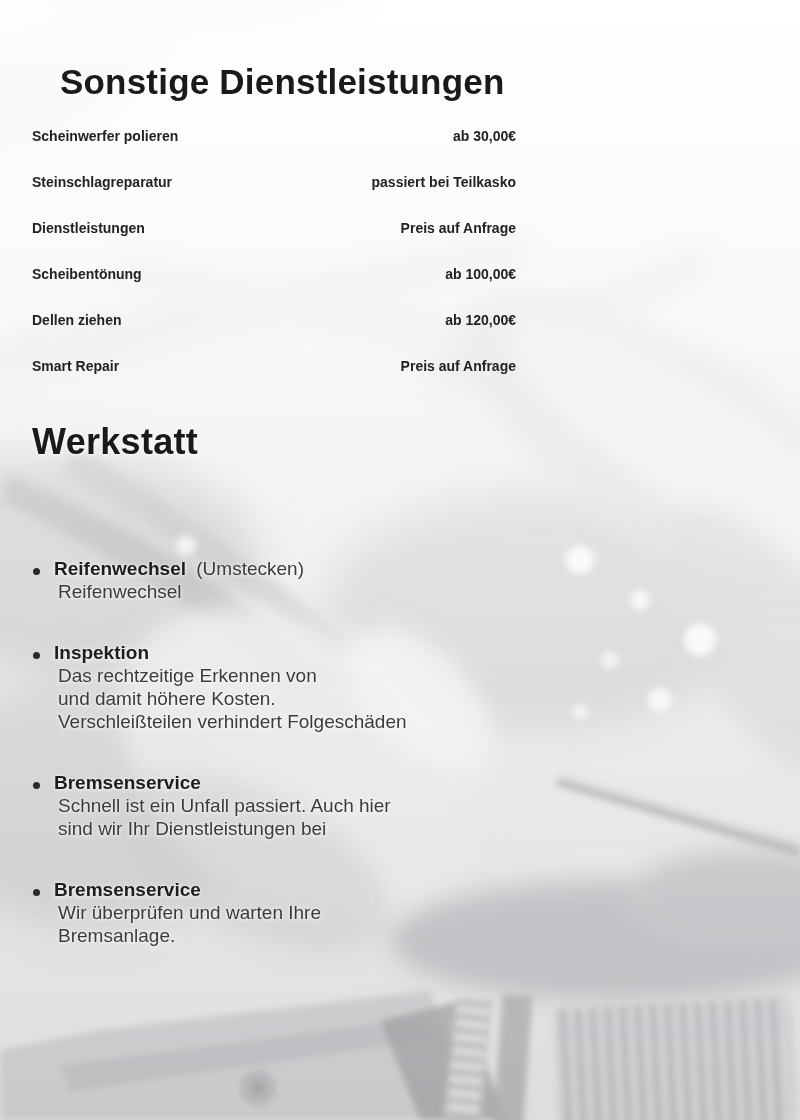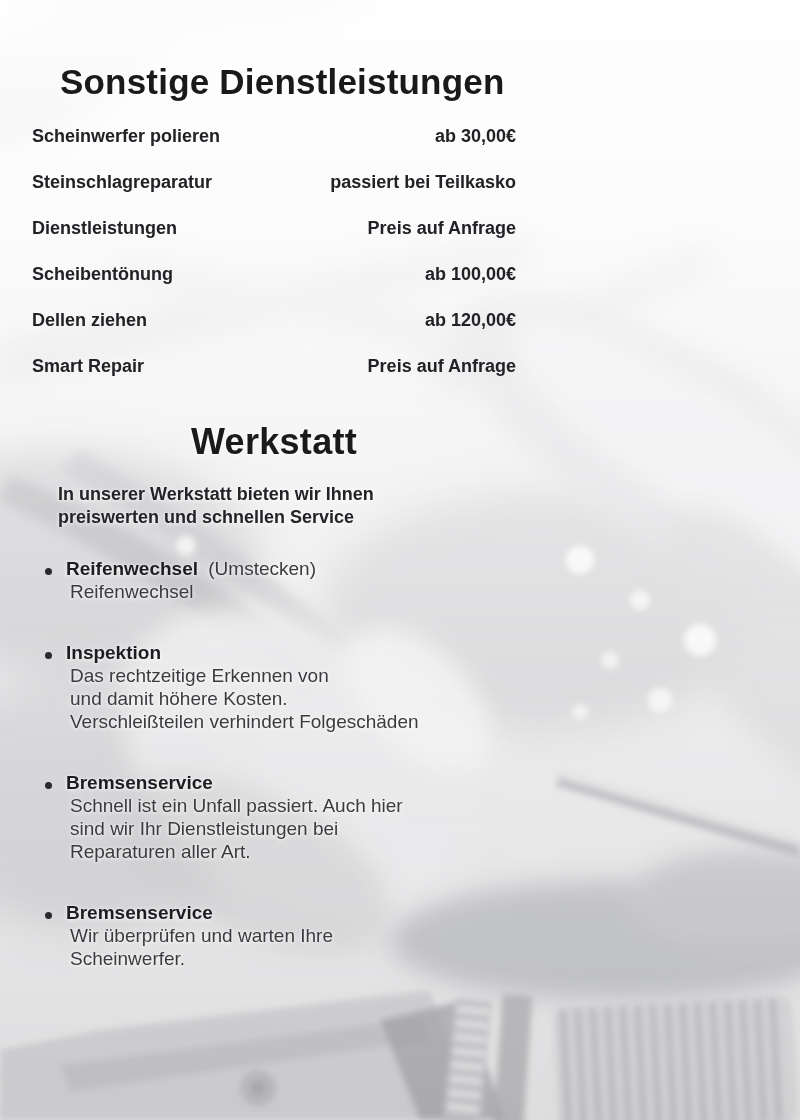--- a/index.html
+++ b/index.html
@@ -12,34 +12,34 @@
   .content { position:absolute; inset:0; }
   .txt-shadow { text-shadow:0 1px 4px rgba(255,255,255,0.85), 0 0 2px rgba(255,255,255,0.6); }
 
   .services-title {
     position:absolute; left:60px; top:62px; margin:0;
     font-size:35px; line-height:40px; font-weight:bold; color:#1a1a1a; letter-spacing:0.2px;
   }
   .price-table { position:absolute; left:32px; top:126px; width:484px; }
   .price-row {
     display:flex; justify-content:space-between; align-items:baseline;
-    font-size:18px; line-height:20px; font-weight:bold; color:#222226; margin-bottom:26px;
+    font-size:14px; line-height:20px; font-weight:bold; color:#222226; margin-bottom:26px;
   }
   .price-row .label { white-space:nowrap; }
   .price-row .value { white-space:nowrap; text-align:right; }
 
   .workshop-title {
-    position:absolute; left:32px; top:422px; width:484px; margin:0; text-align:center;
+    position:absolute; left:32px; top:422px; width:484px; margin:0; 
     font-size:36px; line-height:40px; font-weight:bold; color:#1a1a1a; letter-spacing:0.3px;
   }
   .workshop-intro {
     position:absolute; left:58px; top:483px; margin:0;
     font-size:18px; line-height:23px; font-weight:bold; color:#242428;
   }
-  .bullet-list { position:absolute; left:32px; top:557px; width:470px; }
+  .bullet-list { position:absolute; left:20px; top:557px; width:470px; }
   .bullet-item { position:relative; padding-left:34px; margin-bottom:38px; }
   .bullet-dot {
     position:absolute; left:13px; top:11px; width:7px; height:7px; border-radius:50%;
     background:#2a2a2e;
   }
   .bullet-term-line { font-size:19px; line-height:23px; color:#333337; }
   .bullet-term { font-weight:bold; color:#1d1d21; }
   .bullet-term-note { font-weight:normal; color:#3b3b3f; margin-left:5px; }
   .bullet-line { font-size:19px; line-height:23px; color:#3b3b3f; padding-left:4px; }
 </style>
@@ -200,24 +200,20 @@
         <span class="value">ab 120,00€</span>
       </div>
       <div class="price-row">
         <span class="label">Smart Repair</span>
         <span class="value">Preis auf Anfrage</span>
       </div>
     </div>
 
     <h2 class="workshop-title txt-shadow">Werkstatt</h2>
 
-    <div class="workshop-intro txt-shadow">
-      <div>In unserer Werkstatt bieten wir Ihnen</div>
-      <div>preiswerten und schnellen Service</div>
-    </div>
 
     <div class="bullet-list txt-shadow">
 
       <div class="bullet-item">
         <span class="bullet-dot"></span>
         <div class="bullet-term-line">
           <span class="bullet-term">Reifenwechsel</span>
           <span class="bullet-term-note">(Umstecken)</span>
         </div>
         <div class="bullet-line">Reifenwechsel</div>
@@ -233,27 +229,26 @@
         <div class="bullet-line">Verschleißteilen verhindert Folgeschäden</div>
       </div>
 
       <div class="bullet-item">
         <span class="bullet-dot"></span>
         <div class="bullet-term-line">
           <span class="bullet-term">Bremsenservice</span>
         </div>
         <div class="bullet-line">Schnell ist ein Unfall passiert. Auch hier</div>
         <div class="bullet-line">sind wir Ihr Dienstleistungen bei</div>
-        <div class="bullet-line">Reparaturen aller Art.</div>
       </div>
 
       <div class="bullet-item">
         <span class="bullet-dot"></span>
         <div class="bullet-term-line">
           <span class="bullet-term">Bremsenservice</span>
         </div>
         <div class="bullet-line">Wir überprüfen und warten Ihre</div>
-        <div class="bullet-line">Scheinwerfer.</div>
+        <div class="bullet-line">Bremsanlage.</div>
       </div>
 
     </div>
   </div>
 </div>
 
 </body></html>

